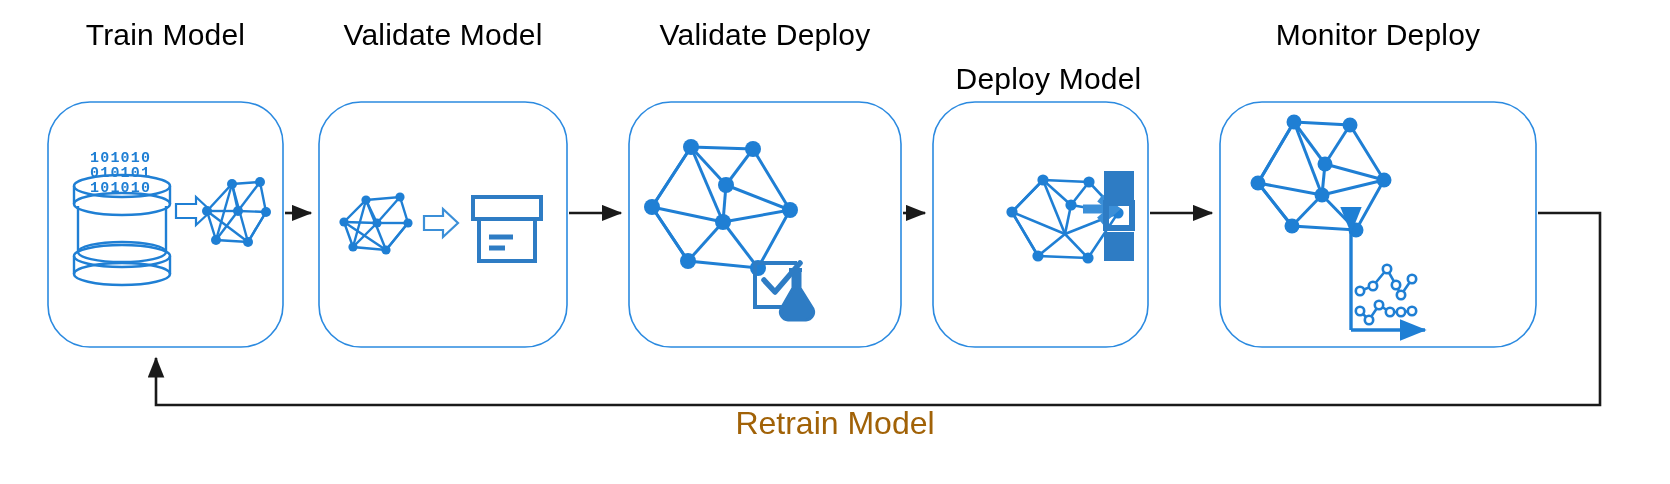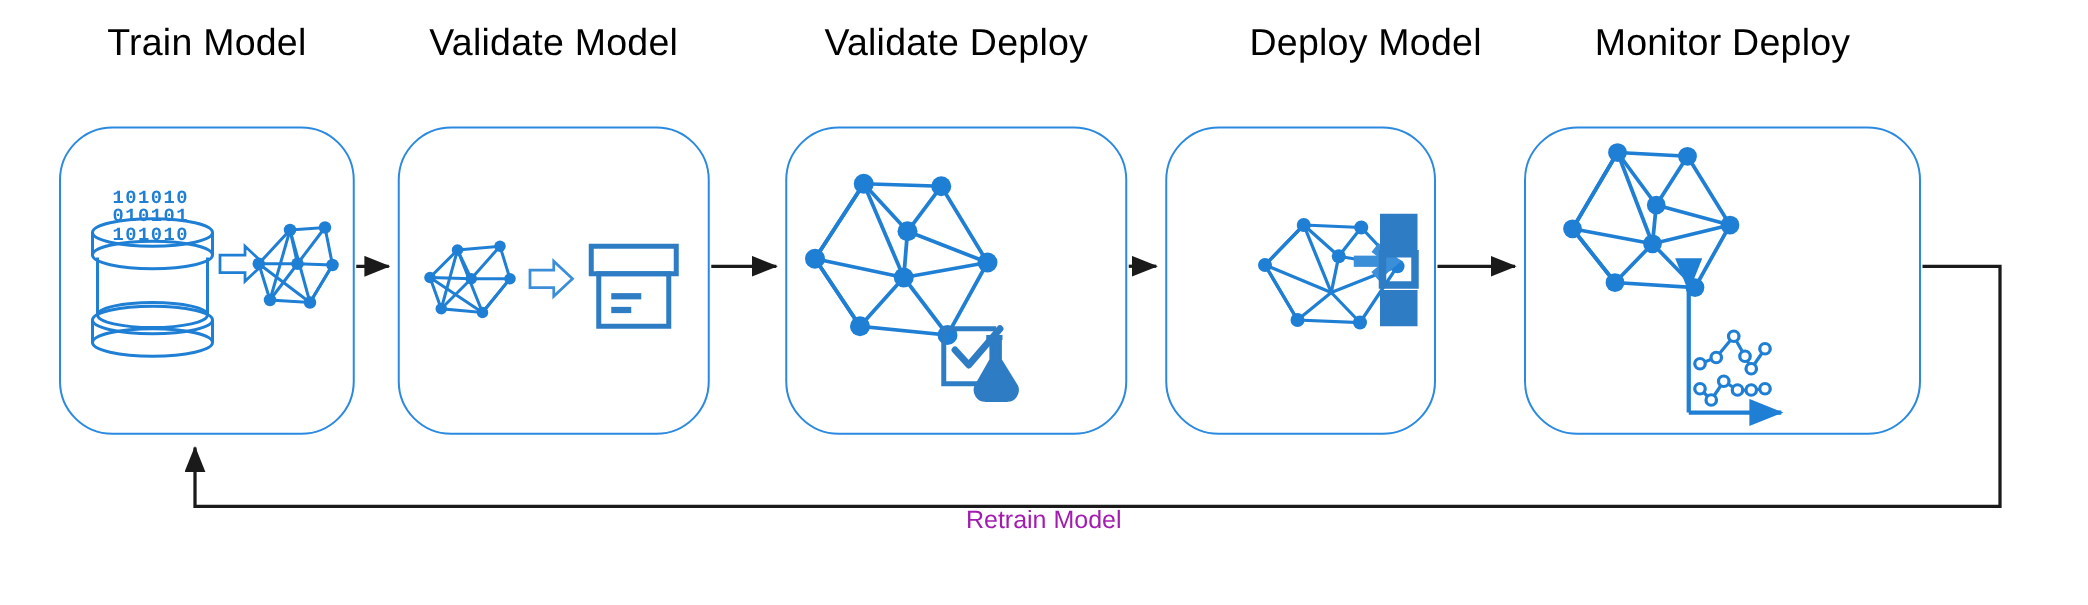--- a/index.html
+++ b/index.html
@@ -36,36 +36,36 @@
     letter-spacing: 0.2px;
     white-space: nowrap;
     font-family: Liberation Sans, sans-serif;
   }
   .loop-label {
     position: absolute;
     top: 405px;
     left: 0;
     width: 1670px;
     text-align: center;
-    font-size: 20px;
+    font-size: 32px;
     font-weight: 400;
-    color: #a21caf;
+    color: #a16207;
     font-family: "Liberation Sans", sans-serif;
     white-space: nowrap;
   }
 </style>
 </head>
 <body>
 
 <div id="stage">
 
   <div class="step-title" style="left:48px; width:235px;">Train Model</div>
   <div class="step-title" style="left:319px; width:248px;">Validate Model</div>
   <div class="step-title" style="left:629px; width:272px;">Validate Deploy</div>
-  <div class="step-title" style="left:985px; width:215px;">Deploy Model</div>
+  <div class="step-title" style="left:941px; width:215px;margin-top:44px;">Deploy Model</div>
   <div class="step-title" style="left:1220px; width:316px;">Monitor Deploy</div>
 
   <div class="loop-label">Retrain Model</div>
 
   <svg class="stage-svg" viewBox="0 0 1670 484" xmlns="http://www.w3.org/2000/svg">
     <defs>
       <marker id="blkarrow" markerWidth="9" markerHeight="9" refX="7.5" refY="3.2" orient="auto" markerUnits="strokeWidth">
         <path d="M0,0 L8,3.2 L0,6.4 z" fill="#1a1a1a"></path>
       </marker>
       <marker id="bluearrow" markerWidth="9" markerHeight="9" refX="7.5" refY="3.2" orient="auto" markerUnits="strokeWidth">

